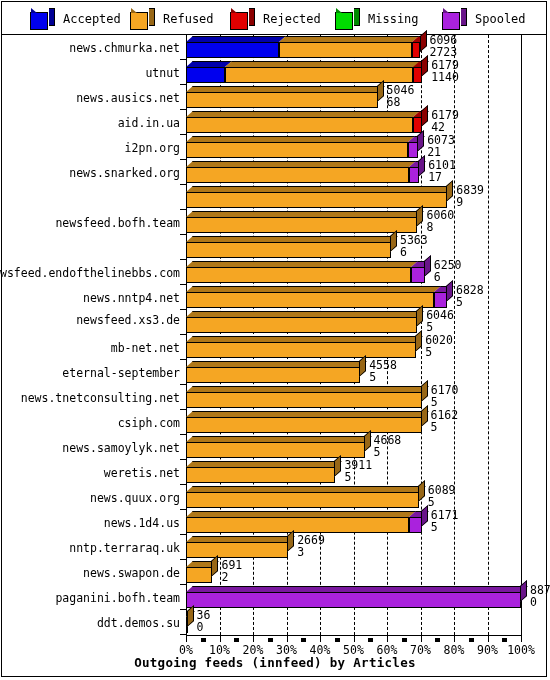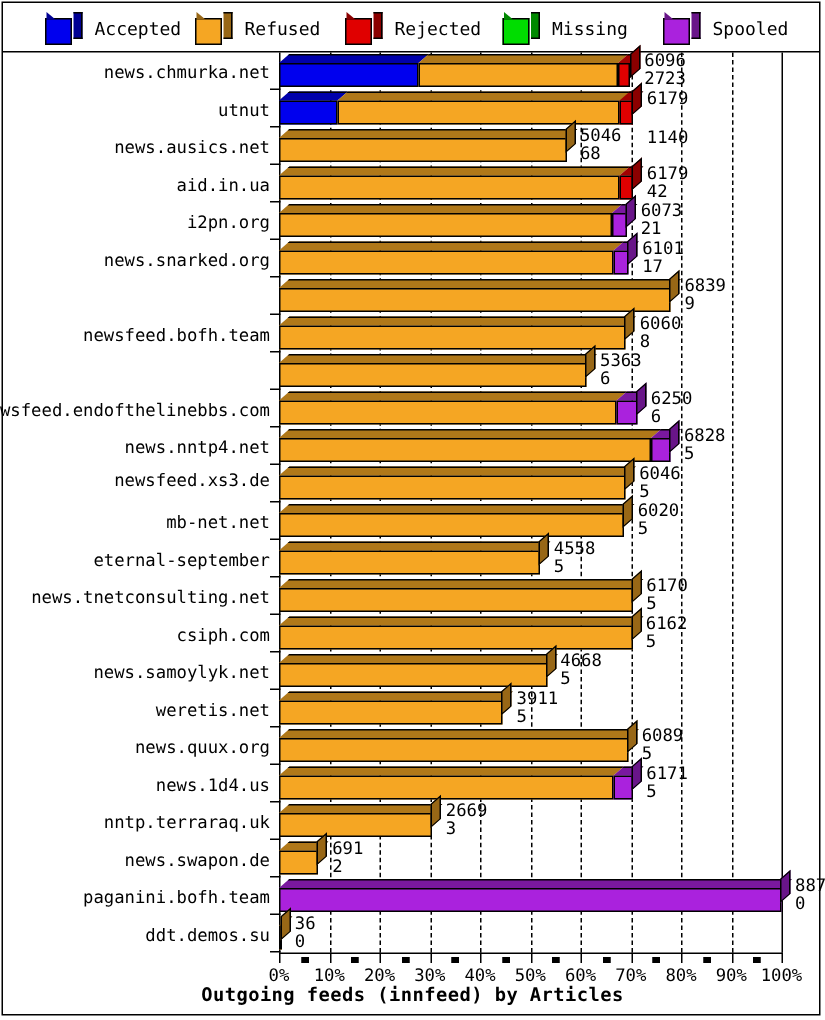--- a/index.html
+++ b/index.html
@@ -299,21 +299,21 @@
         <div class="row-tick" style="top: 49px;"></div>
         <div class="bar-row" style="top: 25px; left: 0px; width: 550px;">
           <div style="position: absolute; left: 186px; top: 1px; width: 38.525px; height: 6px; background: rgb(0, 0, 171); border-top: 1px solid rgb(0, 0, 0); box-sizing: border-box; transform: skewX(-49deg); transform-origin: left bottom;"></div>
           <div class="seg" style="left: 186px; top: 7px; width: 38.525px; background: rgb(0, 0, 238);"></div>
           <div style="position: absolute; left: 224.525px; top: 1px; width: 188.94px; height: 6px; background: rgb(176, 120, 25); border-top: 1px solid rgb(0, 0, 0); box-sizing: border-box; transform: skewX(-49deg); transform-origin: left bottom;"></div>
           <div class="seg" style="left: 224.525px; top: 7px; width: 188.94px; background: rgb(245, 166, 35);"></div>
           <div style="position: absolute; left: 413.465px; top: 1px; width: 8.71px; height: 6px; background: rgb(161, 0, 0); border-top: 1px solid rgb(0, 0, 0); box-sizing: border-box; transform: skewX(-49deg); transform-origin: left bottom;"></div>
           <div class="seg" style="left: 413.465px; top: 7px; width: 8.71px; background: rgb(224, 0, 0);"></div>
           <div style="position: absolute; left: 421.175px; top: 1px; width: 7px; height: 16px; background: rgb(139, 0, 0); border: 1px solid rgb(0, 0, 0); box-sizing: border-box; transform: skewY(-41deg); transform-origin: left top;"></div>
           <div class="value-label" style="left: 431.175px; top: 0px;">6179</div>
-          <div class="value-label" style="left: 431.175px; top: 12px; margin-top: 14px;">1140</div>
+          <div class="value-label" style="left: 431.175px; top: 12px;">1140</div>
         </div>
         <div class="row-tick" style="top: 74px;"></div>
         <div class="bar-row" style="top: 50px; left: 0px; width: 550px;">
           <div style="position: absolute; left: 186px; top: 1px; width: 191.62px; height: 6px; background: rgb(176, 120, 25); border-top: 1px solid rgb(0, 0, 0); box-sizing: border-box; transform: skewX(-49deg); transform-origin: left bottom;"></div>
           <div class="seg" style="left: 186px; top: 7px; width: 191.62px; background: rgb(245, 166, 35);"></div>
           <div style="position: absolute; left: 376.62px; top: 1px; width: 7px; height: 16px; background: rgb(152, 103, 22); border: 1px solid rgb(0, 0, 0); box-sizing: border-box; transform: skewY(-41deg); transform-origin: left top;"></div>
           <div class="value-label" style="left: 386.62px; top: 0px;">5046</div>
           <div class="value-label" style="left: 386.62px; top: 12px;">68</div>
         </div>
         <div class="row-tick" style="top: 99px;"></div>

